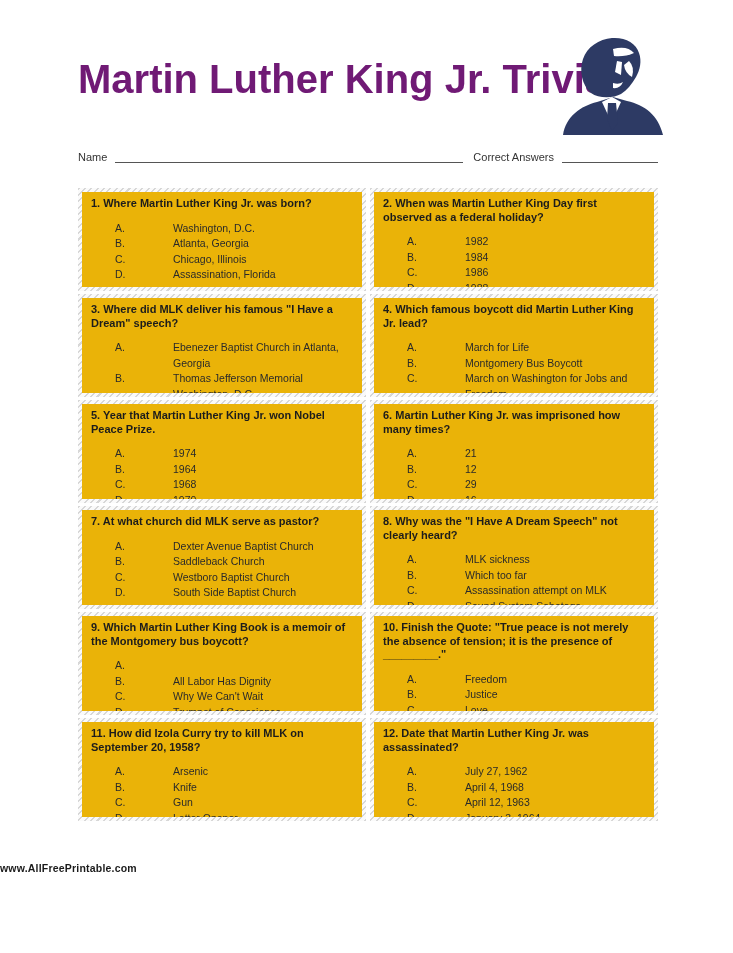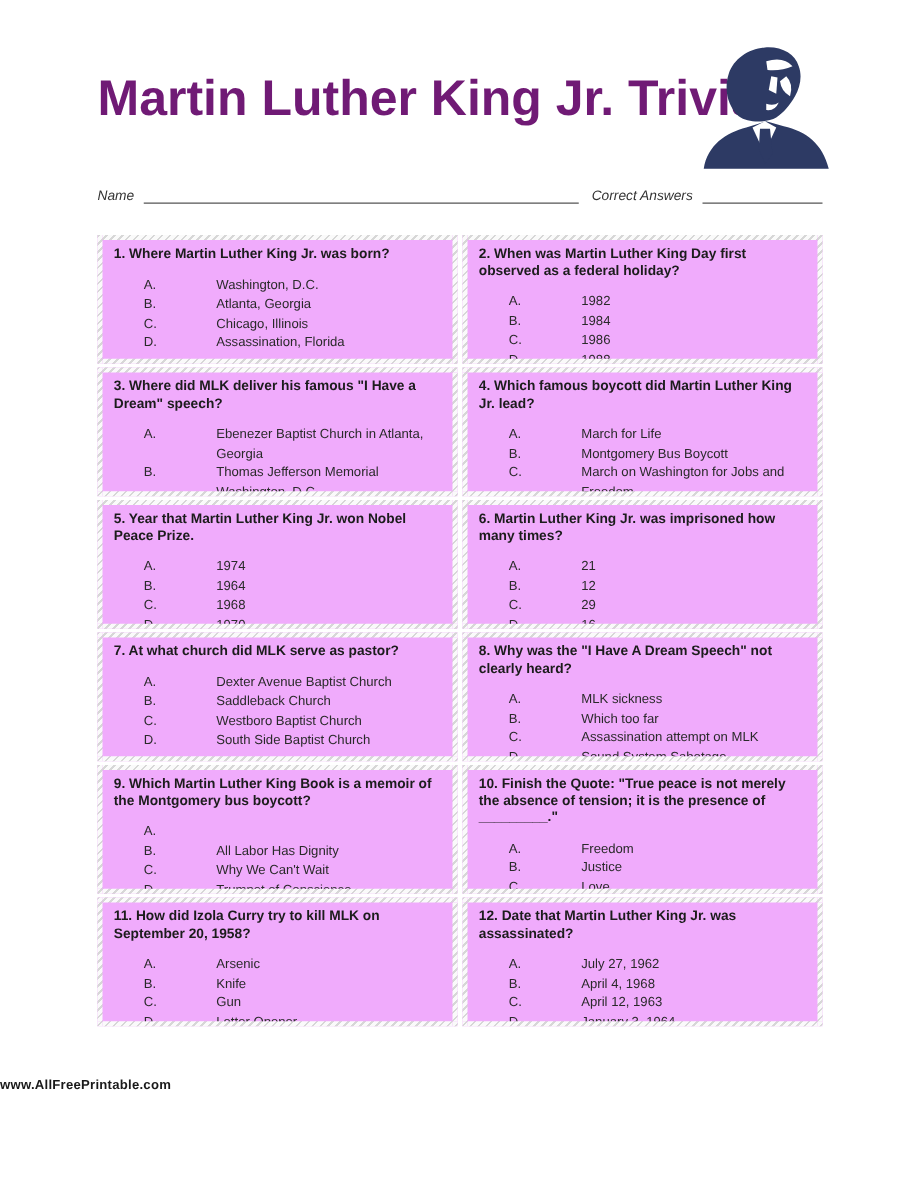--- a/index.html
+++ b/index.html
@@ -9,33 +9,33 @@
   .title{
     position:absolute;left:78px;top:57px;
     font-family:Liberation Sans, sans-serif;font-weight:700;
     font-size:40px;color:#701a75;letter-spacing:0px;white-space:nowrap;
   }
 
   .portrait{position:absolute;left:557px;top:34px;width:112px;height:102px;}
 
   .name-row{
     position:absolute;left:78px;top:149px;width:580px;
-    display:flex;align-items:flex-end;font-size:11px;color:#333;font-style:italic;
+    display:flex;align-items:flex-end;font-size:11px;color:#333;
   }
   .fill-line{border-bottom:1.3px solid #555;height:13px;display:inline-block;}
   .fill-line.long{width:348px;margin-left:8px;margin-right:10px;}
   .fill-line.short{flex:1;margin-left:8px;}
 
   .qgrid{
     position:absolute;left:78px;top:188px;width:580px;
     display:grid;grid-template-columns:1fr 1fr;grid-auto-rows:103px;
     gap:3px 4px;
   }
   .qbox{
-    background:#f0abfc;
+    background:#eab308;
     border:4px solid #e3e3e3;
     border-image:repeating-linear-gradient(135deg,#d7d7d7 0 1.5px,#fafafa 1.5px 4.5px) 4;
     padding:5px 9px 0 9px;
     overflow:hidden;
     box-sizing:border-box;
   }
   .qtext{font-weight:bold;font-size:11px;line-height:13.5px;color:#1c1c1c;}
   .opts{margin-top:10px;margin-left:24px;}
   .opt{display:flex;font-size:10.5px;line-height:15.5px;color:#2a2a2a;}
   .letter{flex:0 0 30px;width:30px;}

